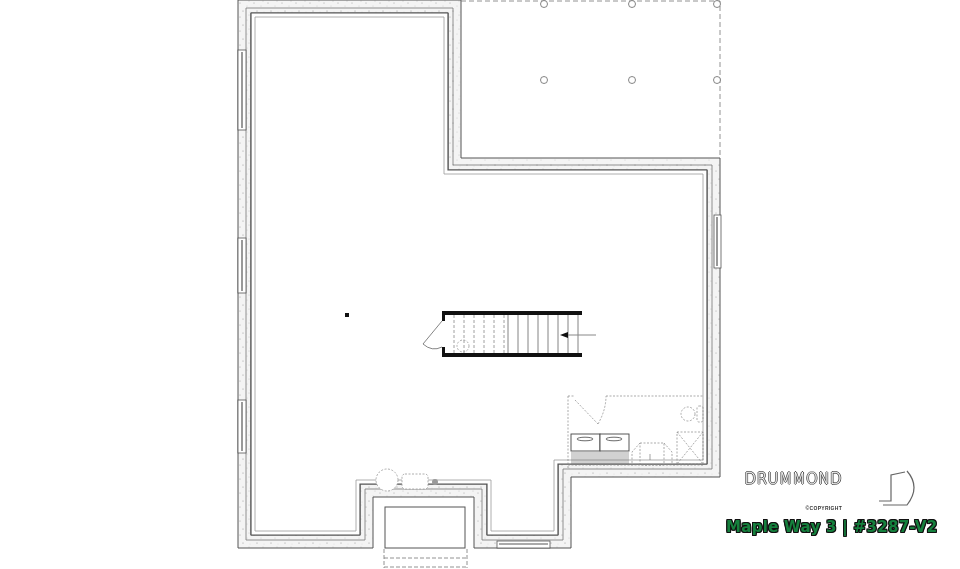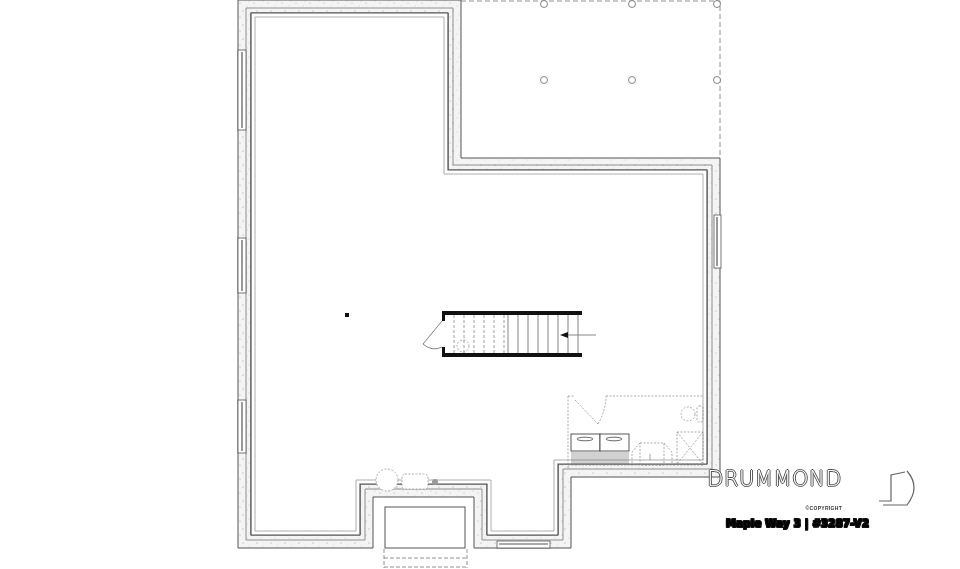--- a/index.html
+++ b/index.html
@@ -1,25 +1,25 @@
 <!DOCTYPE html>
 <html><head>
 <meta charset="utf-8">
 <style>
   html,body{margin:0;padding:0;background:#ffffff;}
   body{width:960px;height:569px;position:relative;overflow:hidden;font-family:"Liberation Sans",sans-serif;}
   #plan{position:absolute;left:0;top:0;}
   .brand{position:absolute;left:730px;top:468px;width:200px;height:95px;}
-  .brand-line1,.brand-line2{position:absolute;right:88px;font-family:"DejaVu Sans",sans-serif;font-weight:300;color:#ffffff;font-size:21px;letter-spacing:0.5px;line-height:16px;
+  .brand-line1,.brand-line2{position:absolute;right:88px;font-family:"DejaVu Sans",sans-serif;font-weight:300;color:#ffffff;font-size:15px;letter-spacing:0.5px;line-height:16px;
     text-shadow:-1px 0 #555,1px 0 #555,0 -1px #555,0 1px #555;}
   .brand-line1{top:3px;}
   .brand-line2{top:19px;}
   .brand-copy{position:absolute;right:88px;top:37px;font-size:5px;font-weight:bold;color:#333;letter-spacing:0.3px;}
   .brand-mark{position:absolute;left:147px;top:1px;}
-  .plan-title{position:absolute;left:726px;top:518px;font-family:"DejaVu Sans",sans-serif;font-weight:bold;font-size:10px;color:#000000;letter-spacing:0.3px;
+  .plan-title{position:absolute;left:726px;top:518px;font-family:"DejaVu Sans",sans-serif;font-weight:bold;font-size:15px;color:#15803d;letter-spacing:0.3px;
     text-shadow:-1px 0 #111,1px 0 #111,0 -1px #111,0 1px #111,-1px -1px #111,1px 1px #111,1px -1px #111,-1px 1px #111;}
 </style>
 </head>
 <body>
 
 <svg id="plan" width="960" height="569" viewBox="0 0 960 569">
   <defs>
     <pattern id="concrete" width="14" height="14" patternUnits="userSpaceOnUse">
       <rect width="14" height="14" fill="#f4f4f4"></rect>
       <circle cx="2" cy="3" r="0.5" fill="#999"></circle>

